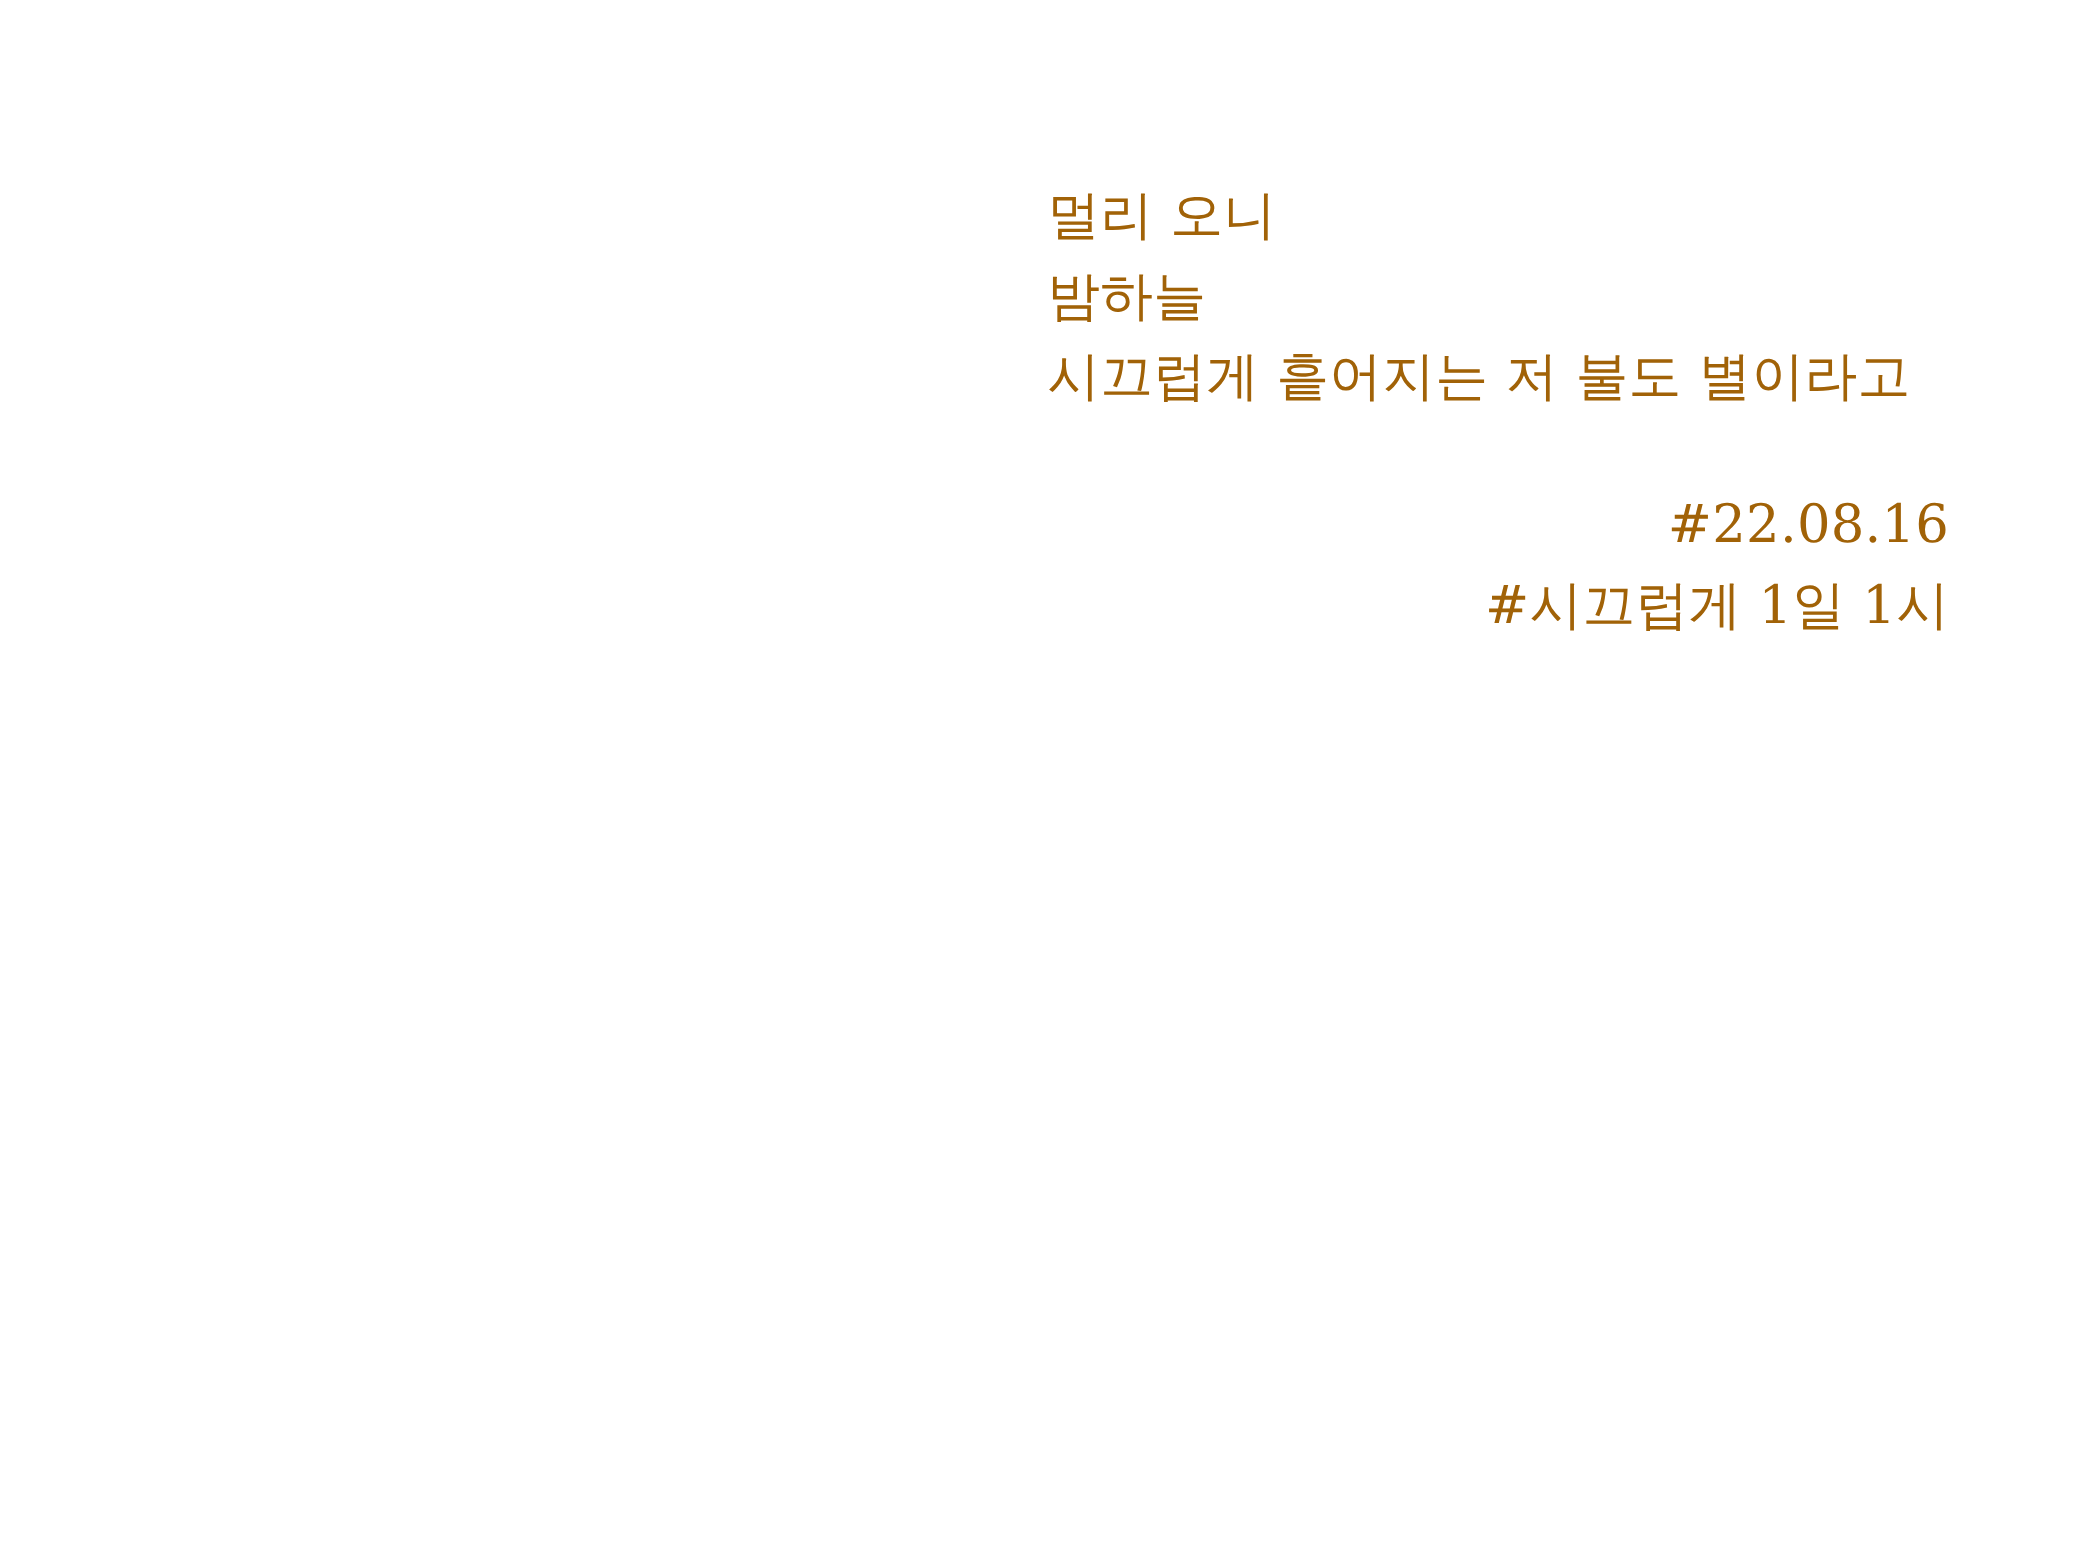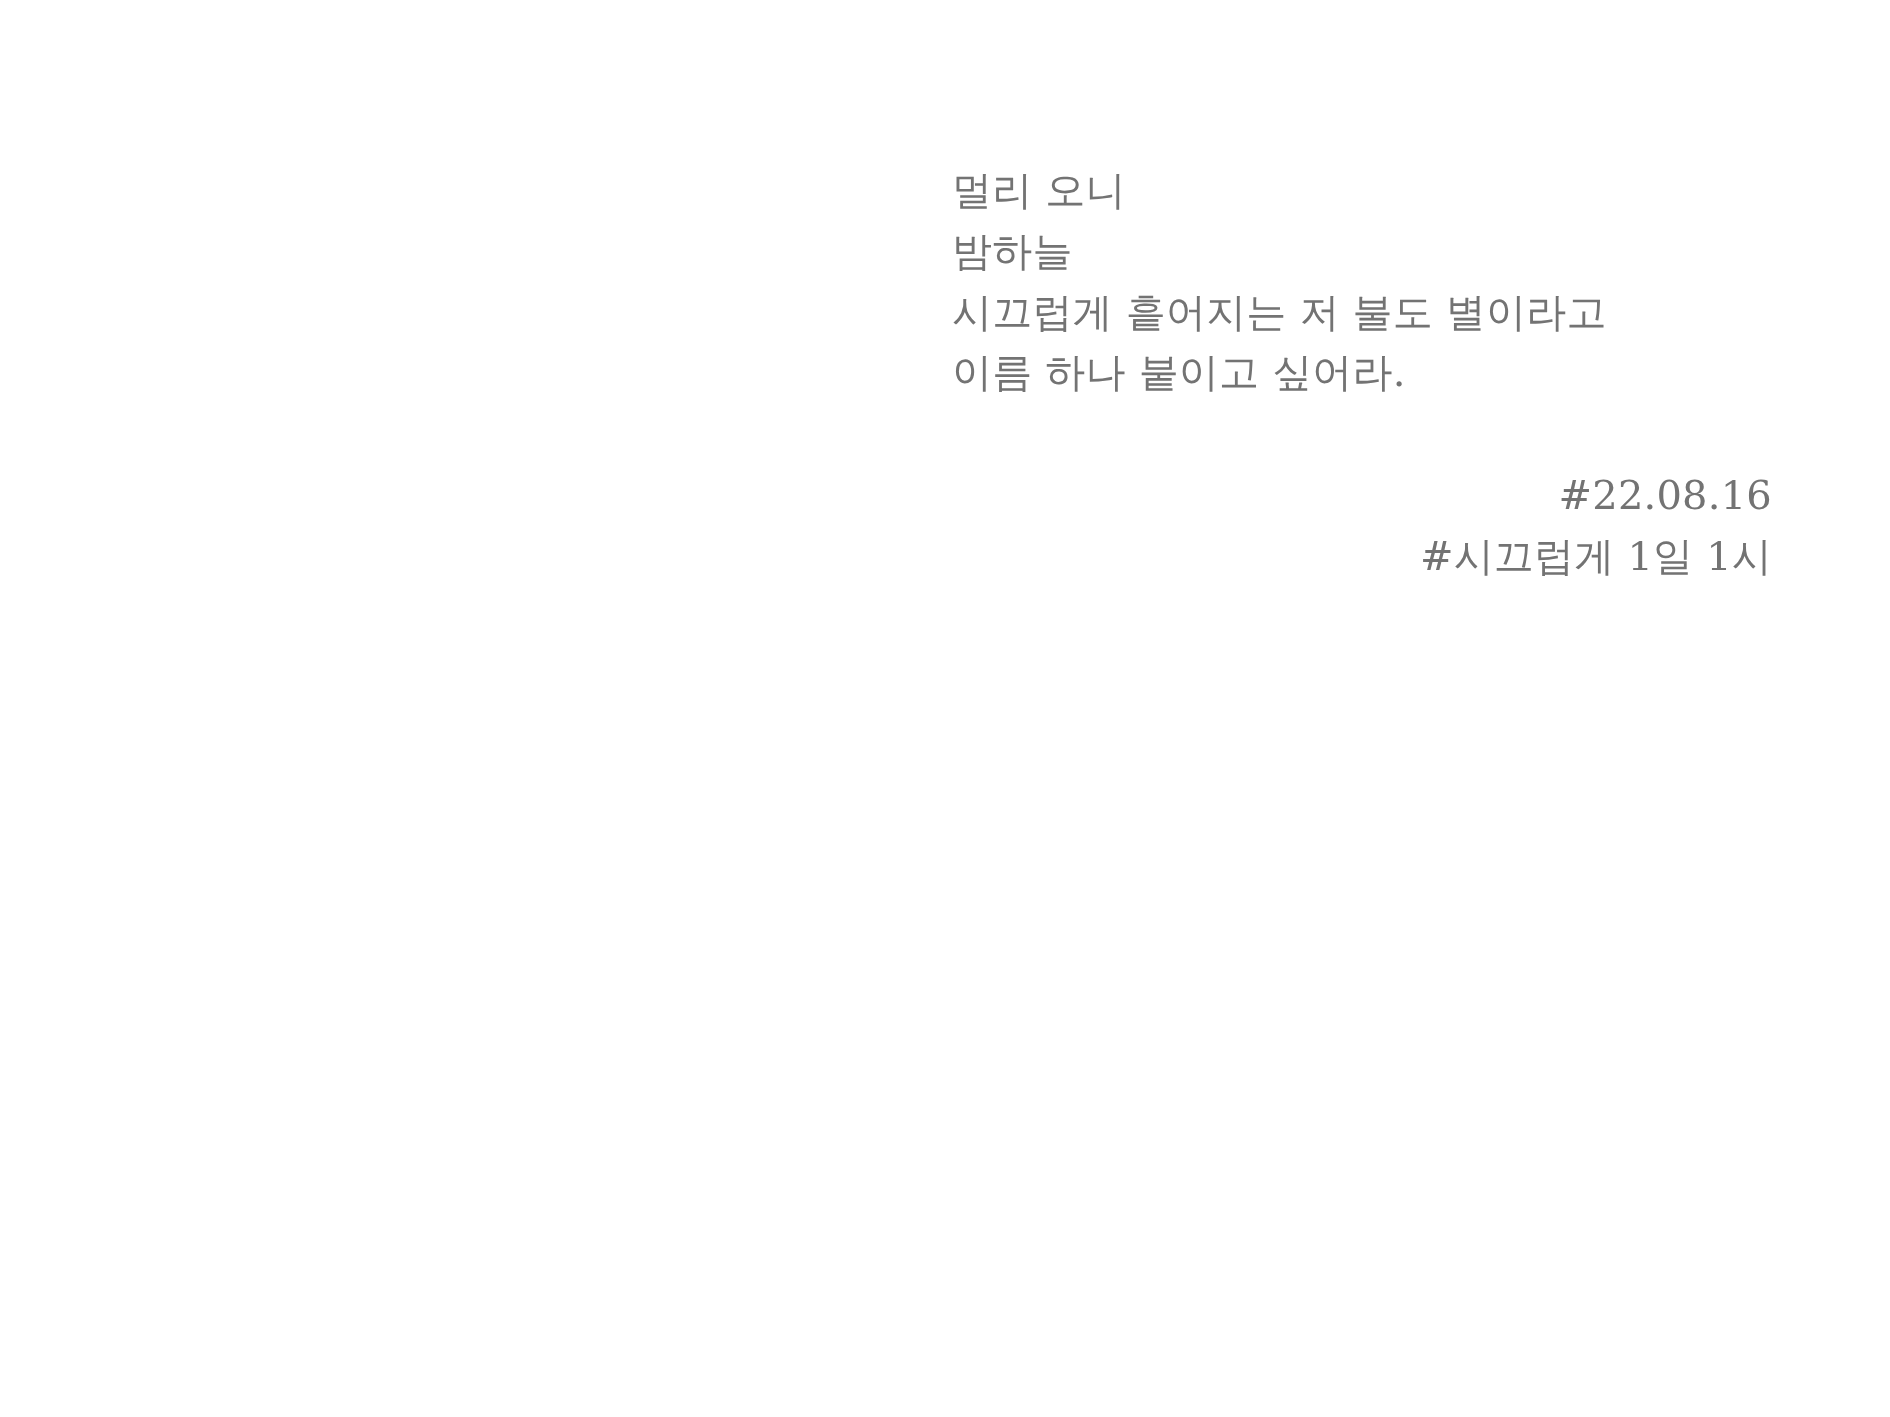--- a/index.html
+++ b/index.html
@@ -30,45 +30,44 @@
     top: 160px;
     width: 820px;
   }
   .stanza {
     margin: 0 0 62px 0;
   }
   .stanza:last-child {
     margin-bottom: 0;
   }
   .line {
-    font-size: 40px;
+    font-size: 48px;
     line-height: 1.52;
     letter-spacing: 0.2px;
     white-space: pre;
-    color: #737373;
+    color: #a16207;
   }
   .attribution .line {
     letter-spacing: 0.5px;
   }
   .tags .line {
     letter-spacing: 0.2px;
     text-align: right;
   }
 </style>
 </head>
 <body>
 
 <div class="page">
   <div class="poem-body">
 
     <div class="stanza">
       <div class="line">멀리 오니</div>
       <div class="line">밤하늘</div>
       <div class="line">시끄럽게 흩어지는 저 불도 별이라고</div>
-      <div class="line">이름 하나 붙이고 싶어라.</div>
     </div>
 
 
 
     <div class="stanza tags">
       <div class="line">#22.08.16</div>
       <div class="line">#시끄럽게 1일 1시</div>
     </div>
 
   </div>

